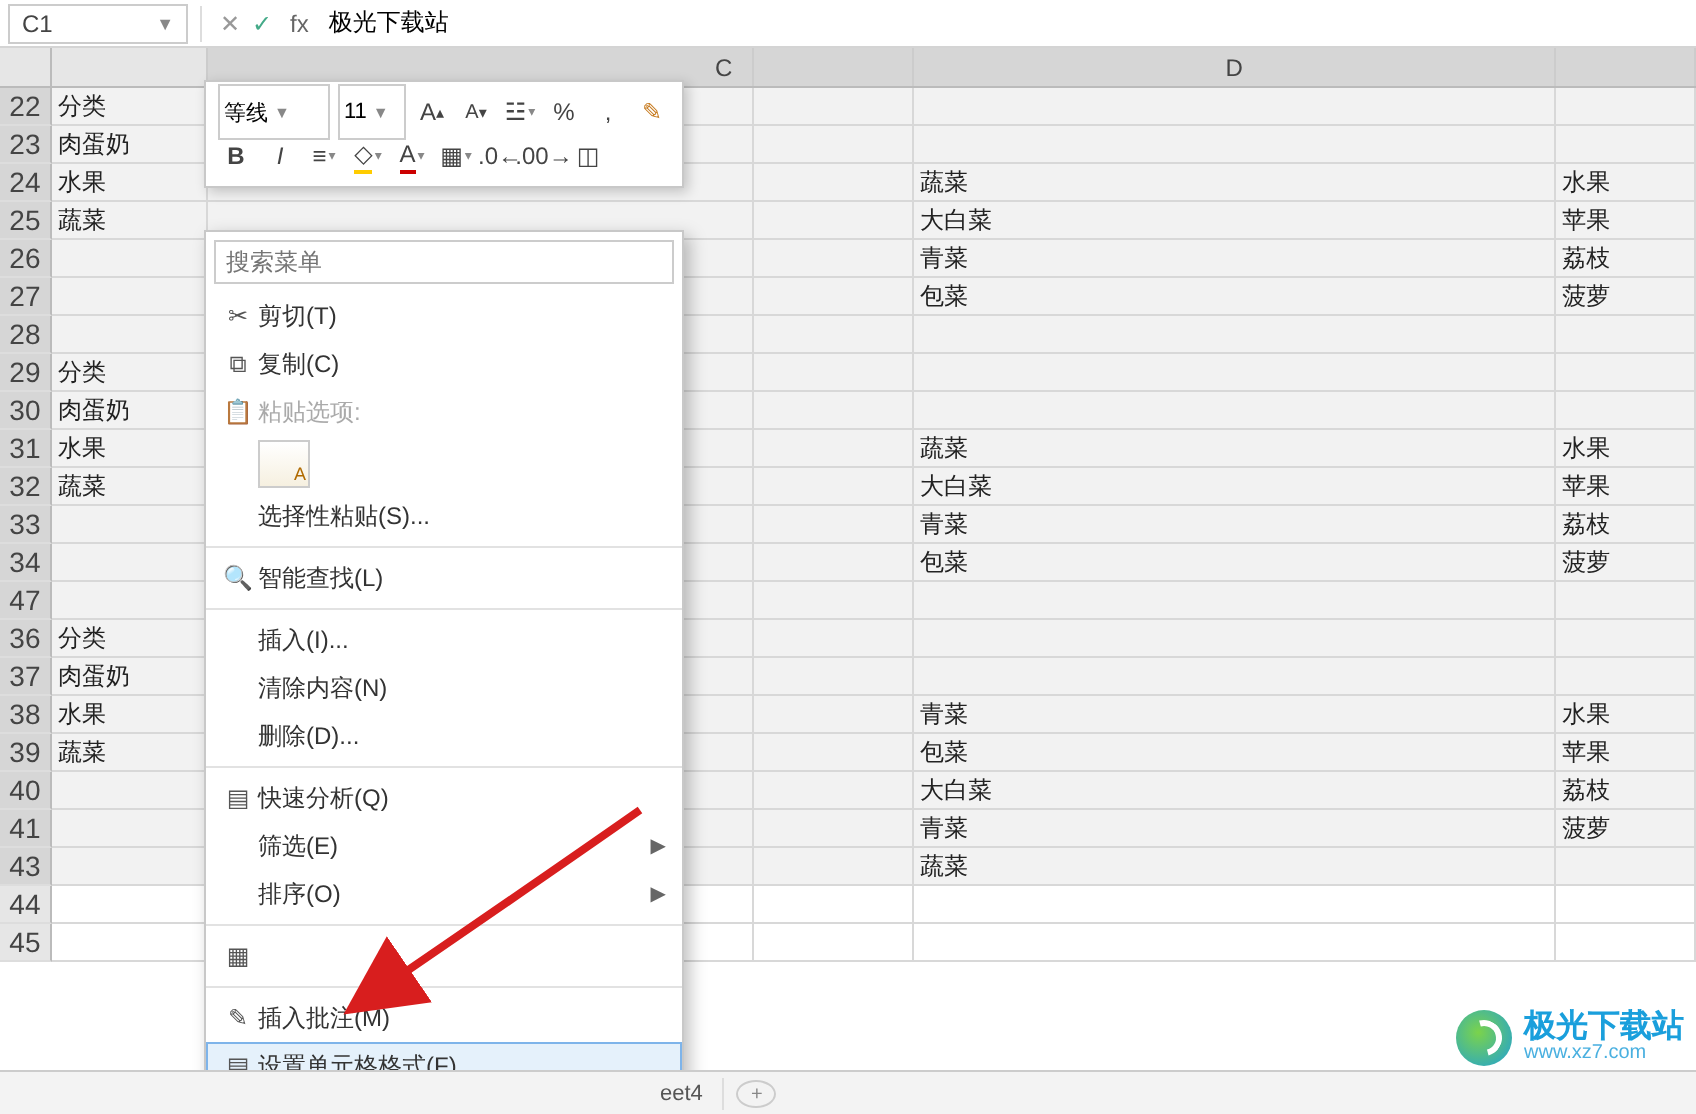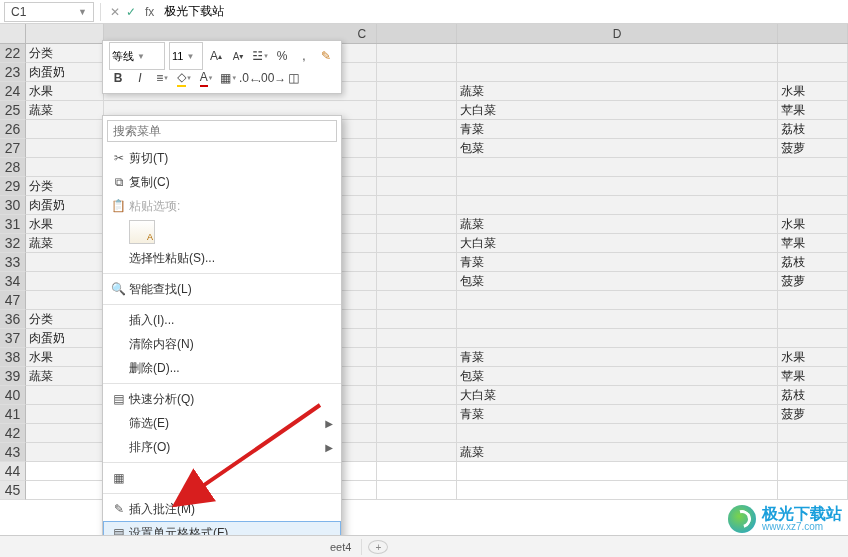--- a/index.html
+++ b/index.html
@@ -261,28 +261,20 @@
     </div>
     <div class="row sel">
       <div class="rownum">41</div>
       <div class="cell a"></div>
       <div class="cell gap"></div>
       <div class="cell c"></div>
       <div class="cell d">青菜</div>
       <div class="cell e">菠萝</div>
     </div>
     <div class="row sel">
-      <div class="rownum">42</div>
-      <div class="cell a"></div>
-      <div class="cell gap"></div>
-      <div class="cell c"></div>
-      <div class="cell d"></div>
-      <div class="cell e"></div>
-    </div>
-    <div class="row sel">
       <div class="rownum">43</div>
       <div class="cell a"></div>
       <div class="cell gap"></div>
       <div class="cell c"></div>
       <div class="cell d">蔬菜</div>
       <div class="cell e"></div>
     </div>
     <div class="row">
       <div class="rownum">44</div>
       <div class="cell a"></div>

